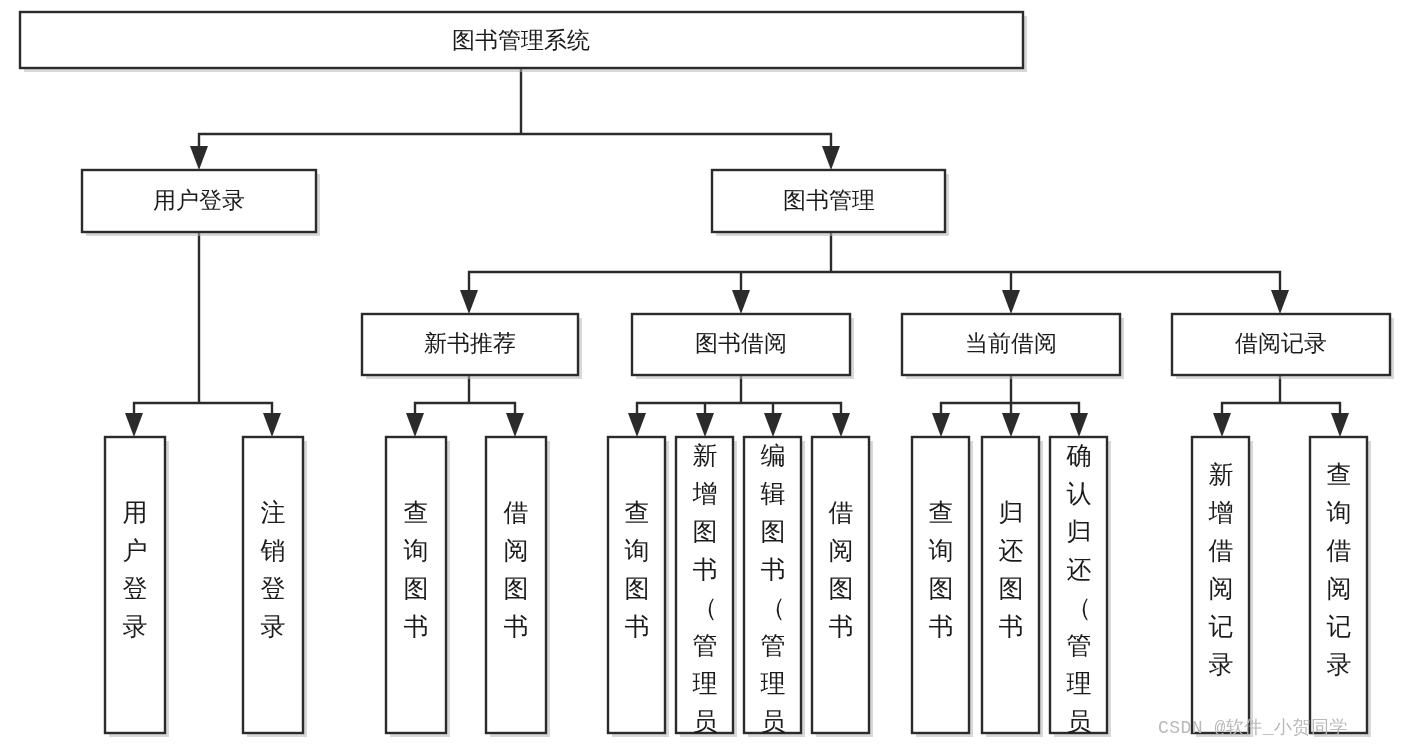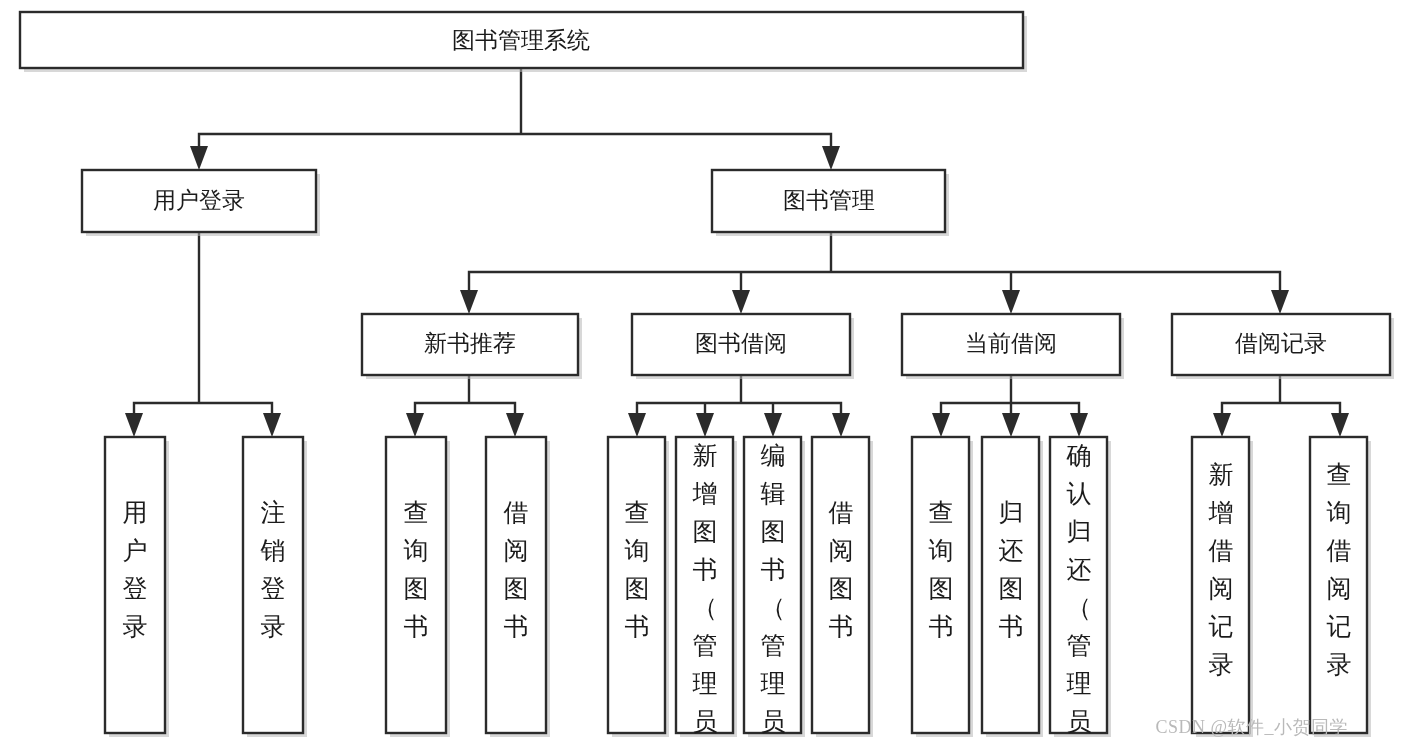--- a/index.html
+++ b/index.html
@@ -54,21 +54,21 @@
   .node-label-leaf {
     font-family: "Liberation Sans", "DejaVu Sans", sans-serif;
     fill: #1b1b1b;
     font-size: 25px;
     text-anchor: middle;
   }
   .watermark {
     position: absolute;
     right: 14px;
     bottom: 8px;
-    font-family: Liberation Serif, serif;
+    font-family: Liberation Mono, monospace;
     font-size: 18px;
     color: #b9b9b9;
     letter-spacing: 0.5px;
     white-space: nowrap;
     user-select: none;
   }
 </style>
 </head>
 <body>
 

